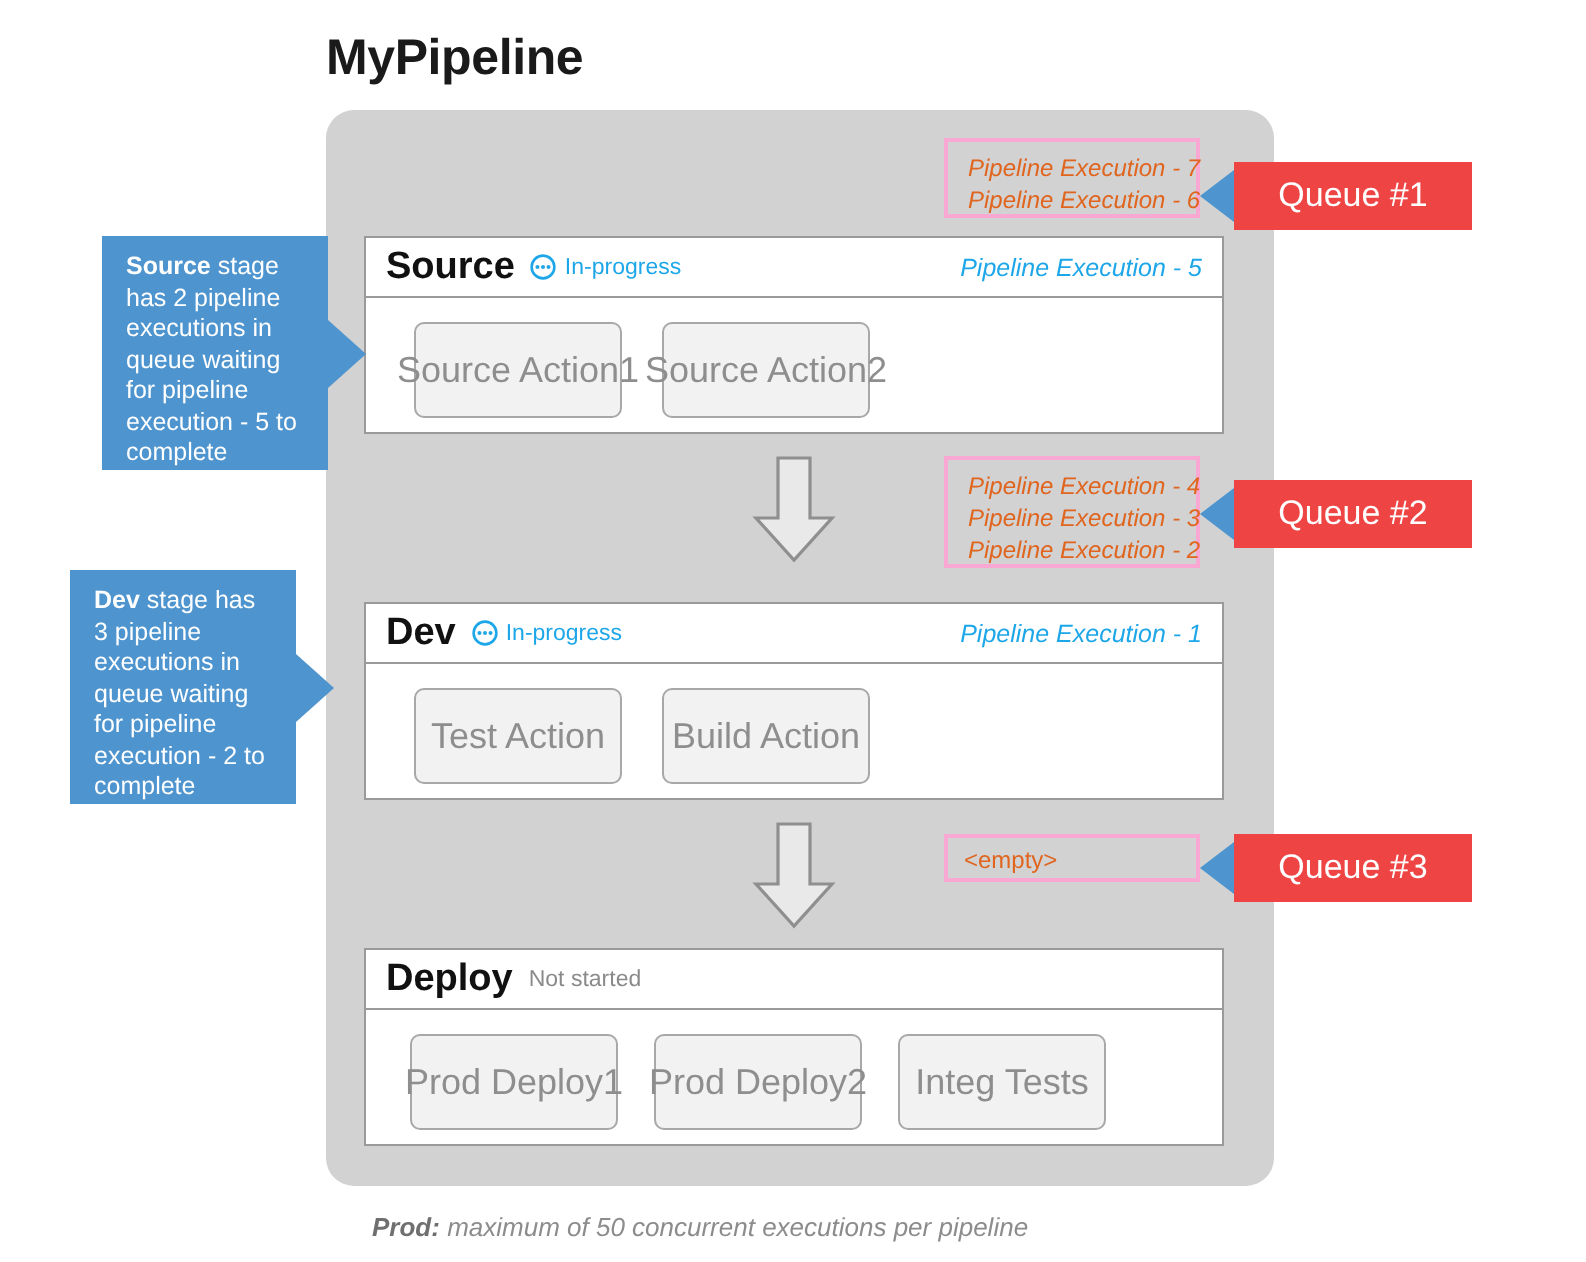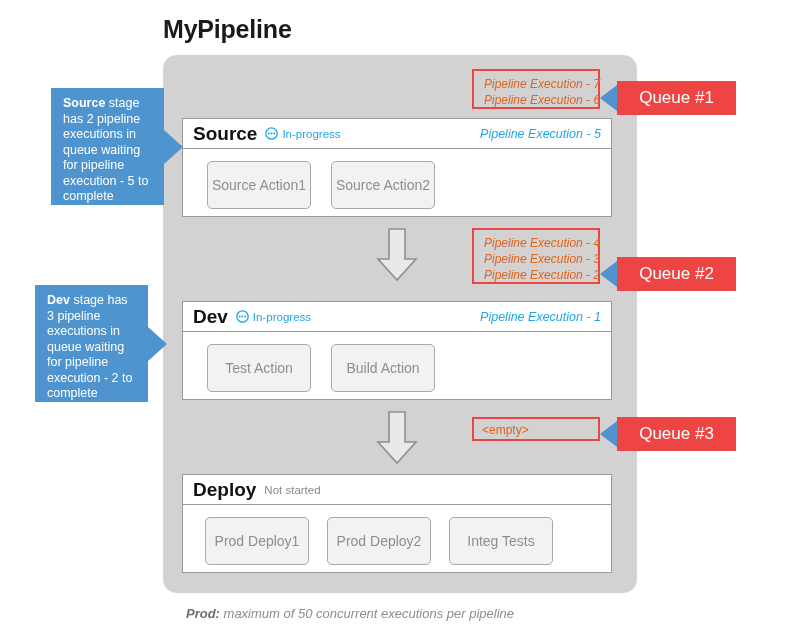--- a/index.html
+++ b/index.html
@@ -63,35 +63,35 @@
     display:flex;align-items:center;
     padding:12px 0 12px 24px;
     gap:20px;
   }
   .action-box{
     width:104px;height:48px;
     background:#f2f2f2;
     border:1px solid #a8a8a8;
     border-radius:5px;
     display:flex;align-items:center;justify-content:center;
-    font-size:14px;color:#8e8e8e;
+    font-size:18px;color:#8e8e8e;
     box-sizing:border-box;
     white-space:nowrap;
   }
 
   
   .down-arrow{
     position:absolute;
     width:42px;height:54px;
   }
 
   
   .queue-box{
     position:absolute;
-    border:2px solid #ef4444;
+    border:2px solid #f9a8d4;
     background:#d2d2d2;
     box-sizing:border-box;
     padding:5px 10px;
   }
   .queue-box.on-grey{background:transparent;}
   .queue-item{
     font-size:12px;font-style:italic;color:#e0651f;
     line-height:16px;white-space:nowrap;
   }
   .queue-empty{
@@ -182,21 +182,21 @@
 
   <svg class="down-arrow" style="left:376px;top:228px;" viewBox="0 0 42 54">
     <polygon points="13,1 29,1 29,31 40,31 21,52 2,31 13,31" fill="#e9e9e9" stroke="#8f8f8f" stroke-width="1.6"></polygon>
   </svg>
 
   <div class="queue-box on-grey" style="left:472px;top:228px;width:128px;height:56px;">
     <div class="queue-item">Pipeline Execution - 4</div>
     <div class="queue-item">Pipeline Execution - 3</div>
     <div class="queue-item">Pipeline Execution - 2</div>
   </div>
-  <div class="tag-right" style="left:617px;top:257px;width:119px;height:34px;">
+  <div class="tag-right" style="left:617px;top:240px;width:119px;height:34px;">
     <span class="tag-arrow"></span>
     <span>Queue #2</span>
   </div>
 
   <div class="stage" style="left:182px;top:301px;width:430px;height:99px;">
     <div class="stage-header">
       <span class="stage-name">Dev</span>
       <span class="status-wrap">
         <svg class="status-icon" viewBox="0 0 16 16">
           <circle cx="8" cy="8" r="7" fill="none" stroke="#1ea7e8" stroke-width="1.6"></circle>
@@ -233,21 +233,21 @@
         <span class="status-text notstarted">Not started</span>
       </span>
     </div>
     <div class="stage-body" style="gap:18px;padding-left:22px;">
       <div class="action-box">Prod Deploy1</div>
       <div class="action-box">Prod Deploy2</div>
       <div class="action-box">Integ Tests</div>
     </div>
   </div>
 
-  <div class="callout-left" style="left:51px;top:88px;width:113px;height:117px;">
+  <div class="callout-left" style="left:51px;top:118px;width:113px;height:117px;">
     <span class="callout-arrow"></span>
     <b>Source</b><span> stage has 2 pipeline executions in queue waiting for pipeline execution - 5 to complete</span>
   </div>
 
   <div class="callout-left" style="left:35px;top:285px;width:113px;height:117px;">
     <span class="callout-arrow"></span>
     <b>Dev</b><span> stage has 3 pipeline executions in queue waiting for pipeline execution - 2 to complete</span>
   </div>
 
 

